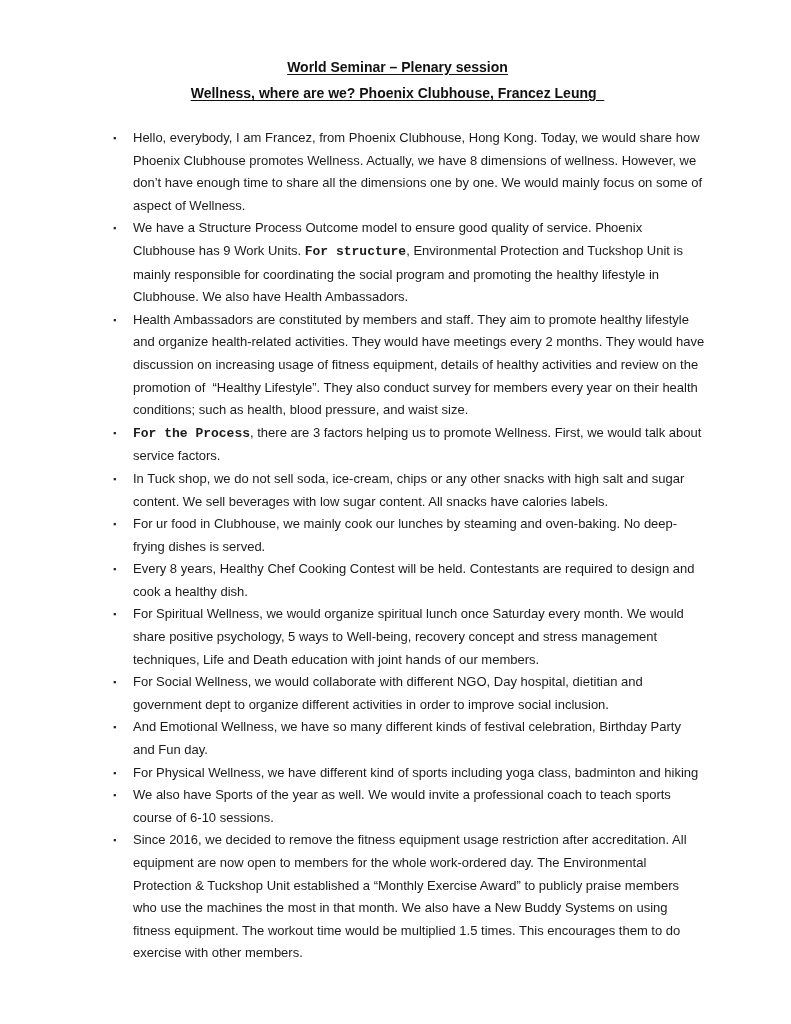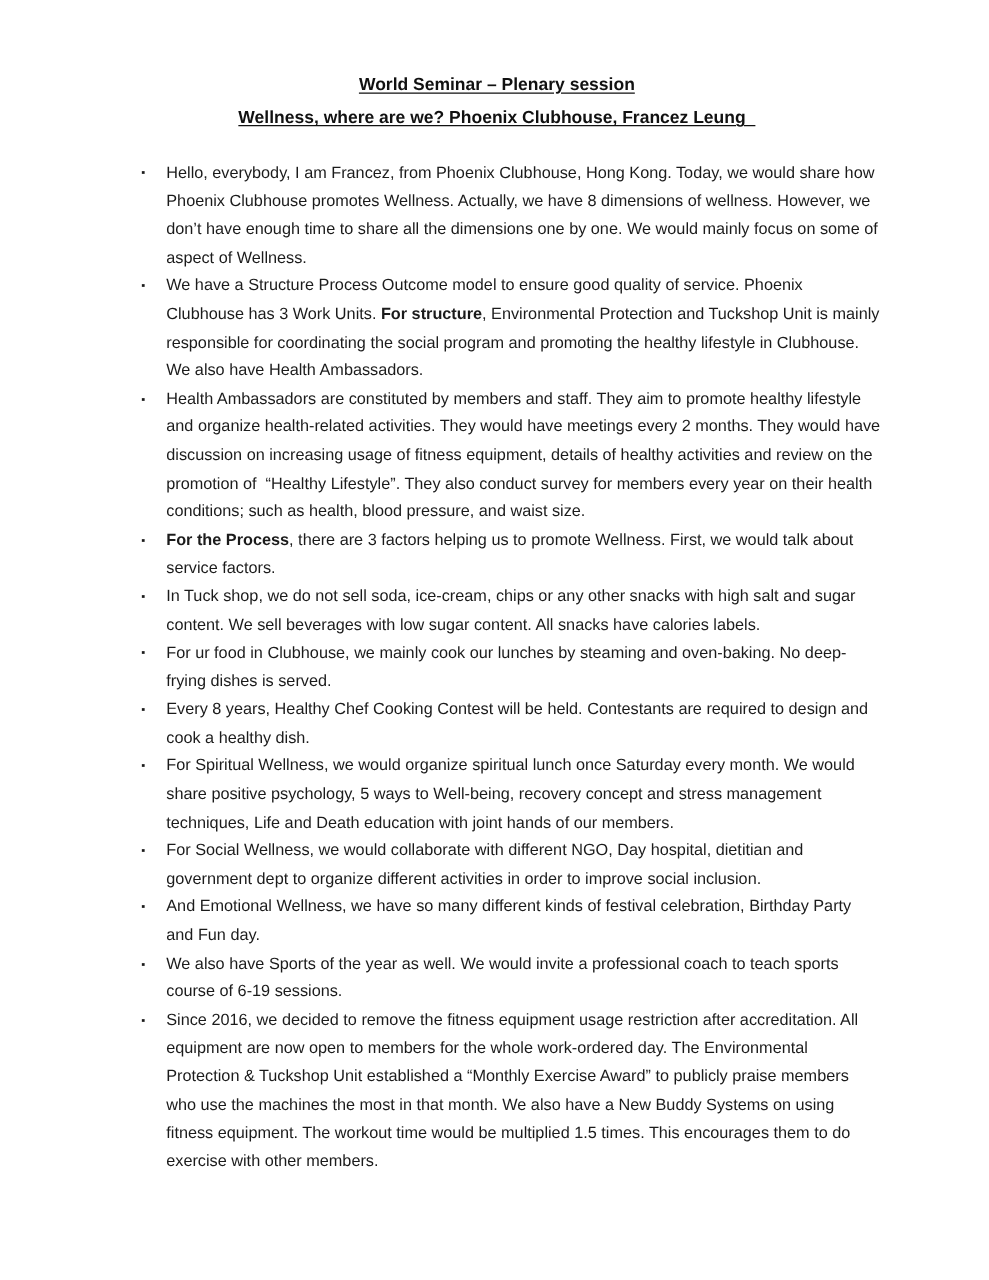--- a/index.html
+++ b/index.html
@@ -55,39 +55,40 @@
   }
   ul.bullet-list li::before {
     content: "▪";
     position: absolute;
     left: 1px;
     top: 0;
     font-size: 9px;
     line-height: 22.6px;
     color: #1b1b1b;
   }
-  .b { font-weight: bold; }
+  .b { font-weight: bold; font-family: Liberation Mono, monospace; }
 </style>
 </head>
 <body>
 
 <div class="doc-page">
   <div class="doc-header">
     <div><span class="u">World Seminar – Plenary session</span></div>
     <div><span class="u">Wellness, where are we? Phoenix Clubhouse, Francez Leung &nbsp;</span></div>
   </div>
   <div class="doc-body">
     <ul class="bullet-list" id="bullet-list">
         <li><span>Hello, everybody, I am Francez, from Phoenix Clubhouse, Hong Kong. Today, we would share how Phoenix Clubhouse promotes Wellness. Actually, we have 8 dimensions of wellness. However, we don’t have enough time to share all the dimensions one by one. We would mainly focus on some of aspect of Wellness.</span></li>
-        <li><span>We have a Structure Process Outcome model to ensure good quality of service. Phoenix Clubhouse has 3 Work Units. </span><span class="b">For structure</span><span>, Environmental Protection and Tuckshop Unit is mainly responsible for coordinating the social program and promoting the healthy lifestyle in Clubhouse. We also have Health Ambassadors.</span></li>
+        <li><span>We have a Structure Process Outcome model to ensure good quality of service. Phoenix Clubhouse has 9 Work Units. </span><span class="b">For structure</span><span>, Environmental Protection and Tuckshop Unit is mainly responsible for coordinating the social program and promoting the healthy lifestyle in Clubhouse. We also have Health Ambassadors.</span></li>
         <li><span>Health Ambassadors are constituted by members and staff. They aim to promote healthy lifestyle and organize health-related activities. They would have meetings every 2 months. They would have discussion on increasing usage of fitness equipment, details of healthy activities and review on the promotion of &nbsp;“Healthy Lifestyle”. They also conduct survey for members every year on their health conditions; such as health, blood pressure, and waist size.</span></li>
         <li><span class="b">For the Process</span><span>, there are 3 factors helping us to promote Wellness. First, we would talk about service factors.</span></li>
         <li><span>In Tuck shop, we do not sell soda, ice-cream, chips or any other snacks with high salt and sugar content. We sell beverages with low sugar content. All snacks have calories labels.</span></li>
         <li><span>For ur food in Clubhouse, we mainly cook our lunches by steaming and oven-baking. No deep-frying dishes is served.</span></li>
         <li><span>Every 8 years, Healthy Chef Cooking Contest will be held. Contestants are required to design and cook a healthy dish.</span></li>
         <li><span>For Spiritual Wellness, we would organize spiritual lunch once Saturday every month. We would share positive psychology, 5 ways to Well-being, recovery concept and stress management techniques, Life and Death education with joint hands of our members.</span></li>
         <li><span>For Social Wellness, we would collaborate with different NGO, Day hospital, dietitian and government dept to organize different activities in order to improve social inclusion.</span></li>
         <li><span>And Emotional Wellness, we have so many different kinds of festival celebration, Birthday Party and Fun day.</span></li>
-        <li><span>We also have Sports of the year as well. We would invite a professional coach to teach sports course of 6-19 sessions.</span></li>
+        <li><span>For Physical Wellness, we have different kind of sports including yoga class, badminton and hiking</span></li>
+        <li><span>We also have Sports of the year as well. We would invite a professional coach to teach sports course of 6-10 sessions.</span></li>
         <li><span>Since 2016, we decided to remove the fitness equipment usage restriction after accreditation. All equipment are now open to members for the whole work-ordered day. The Environmental Protection &amp; Tuckshop Unit established a “Monthly Exercise Award” to publicly praise members who use the machines the most in that month. We also have a New Buddy Systems on using fitness equipment. The workout time would be multiplied 1.5 times. This encourages them to do exercise with other members.</span></li>
       </ul>
   </div>
 </div>
 
 </body></html>

